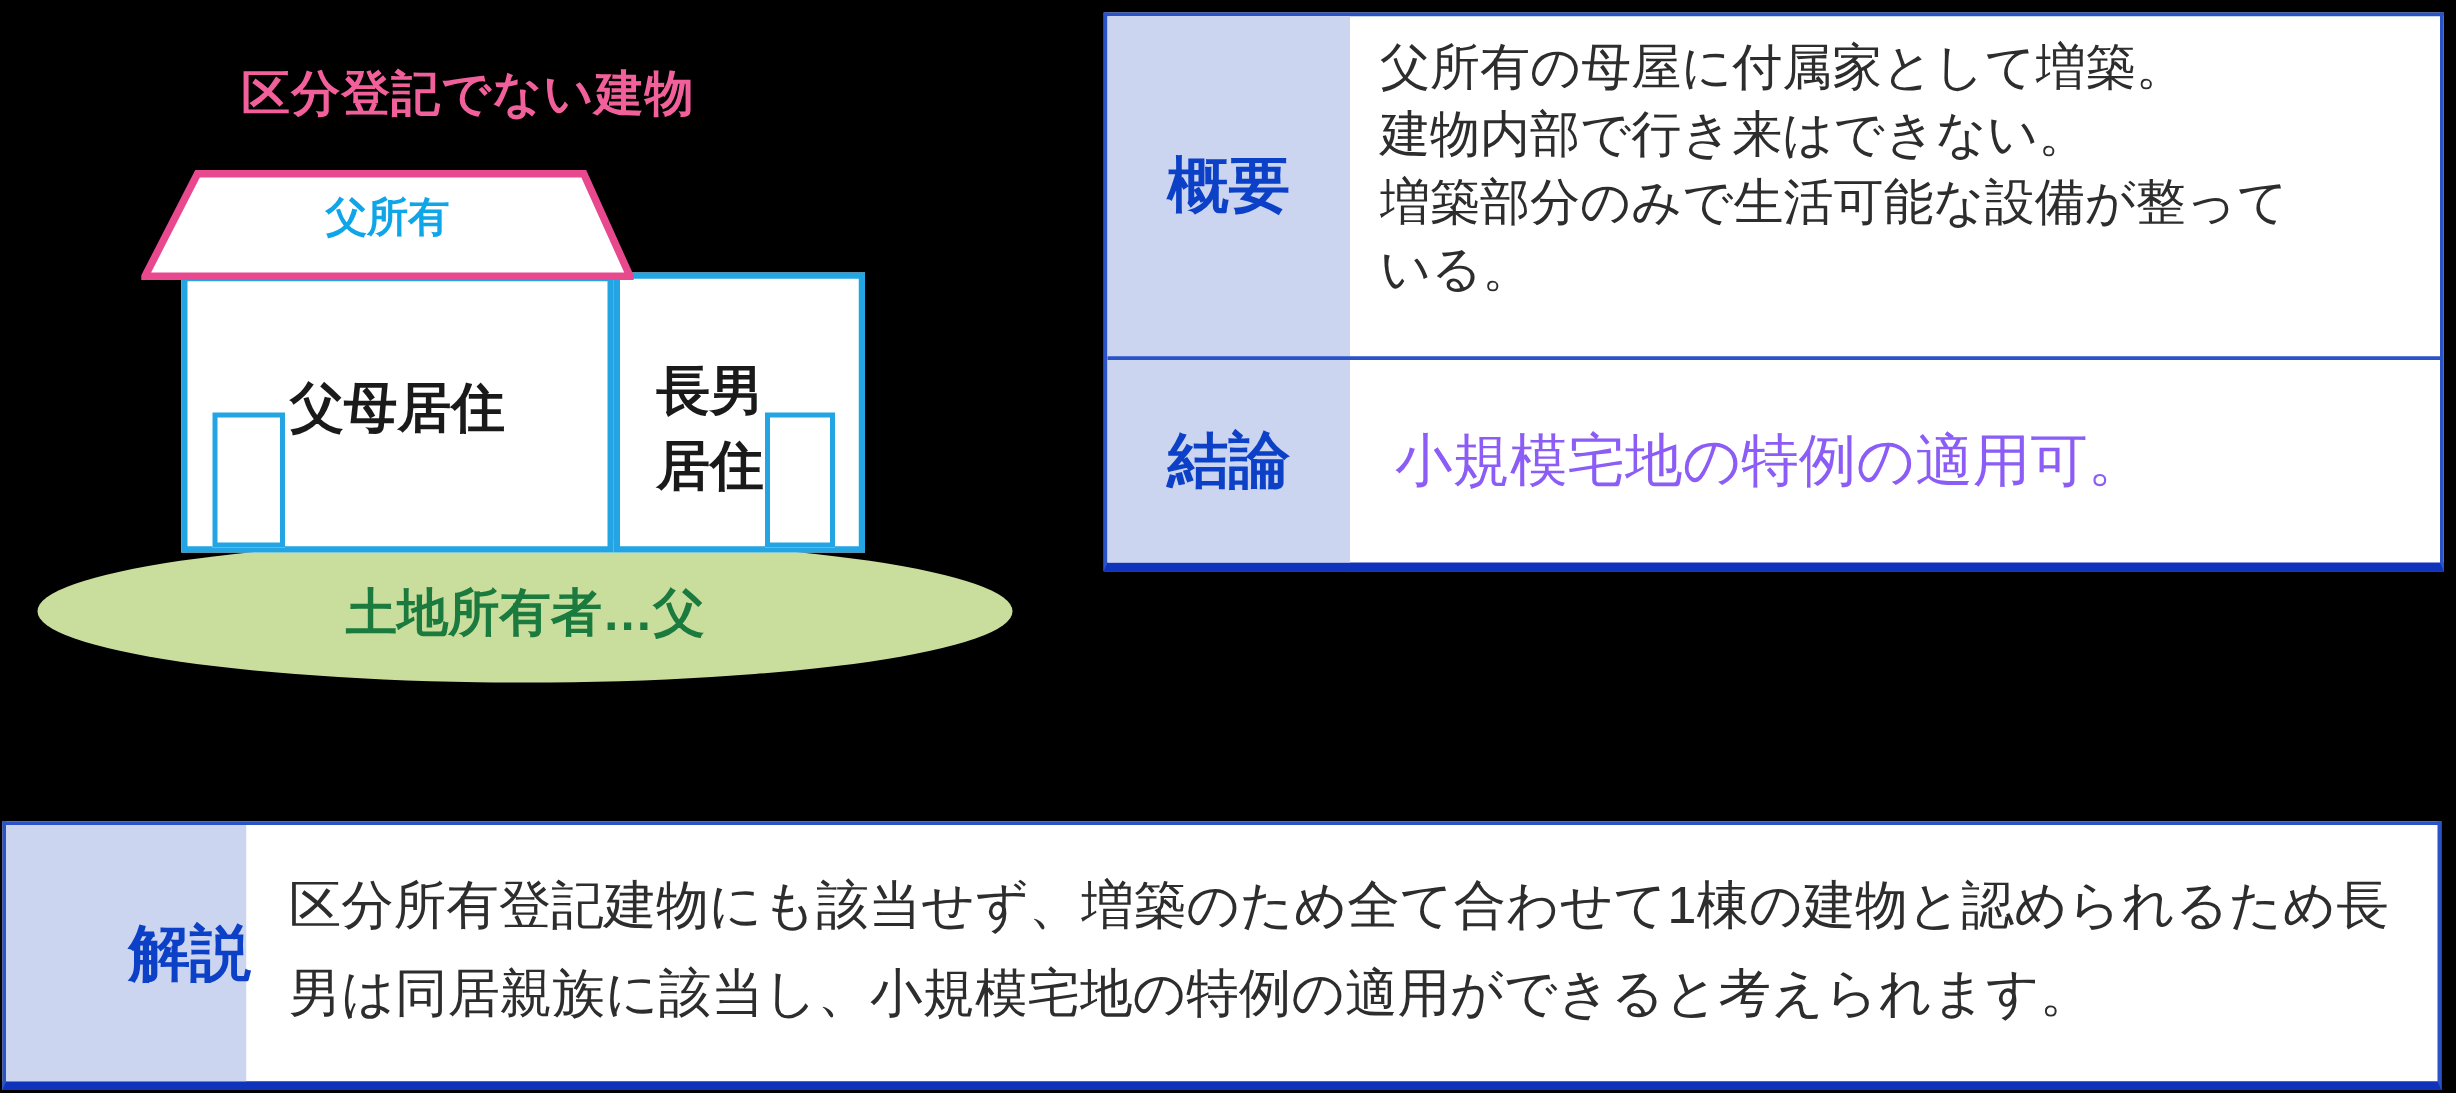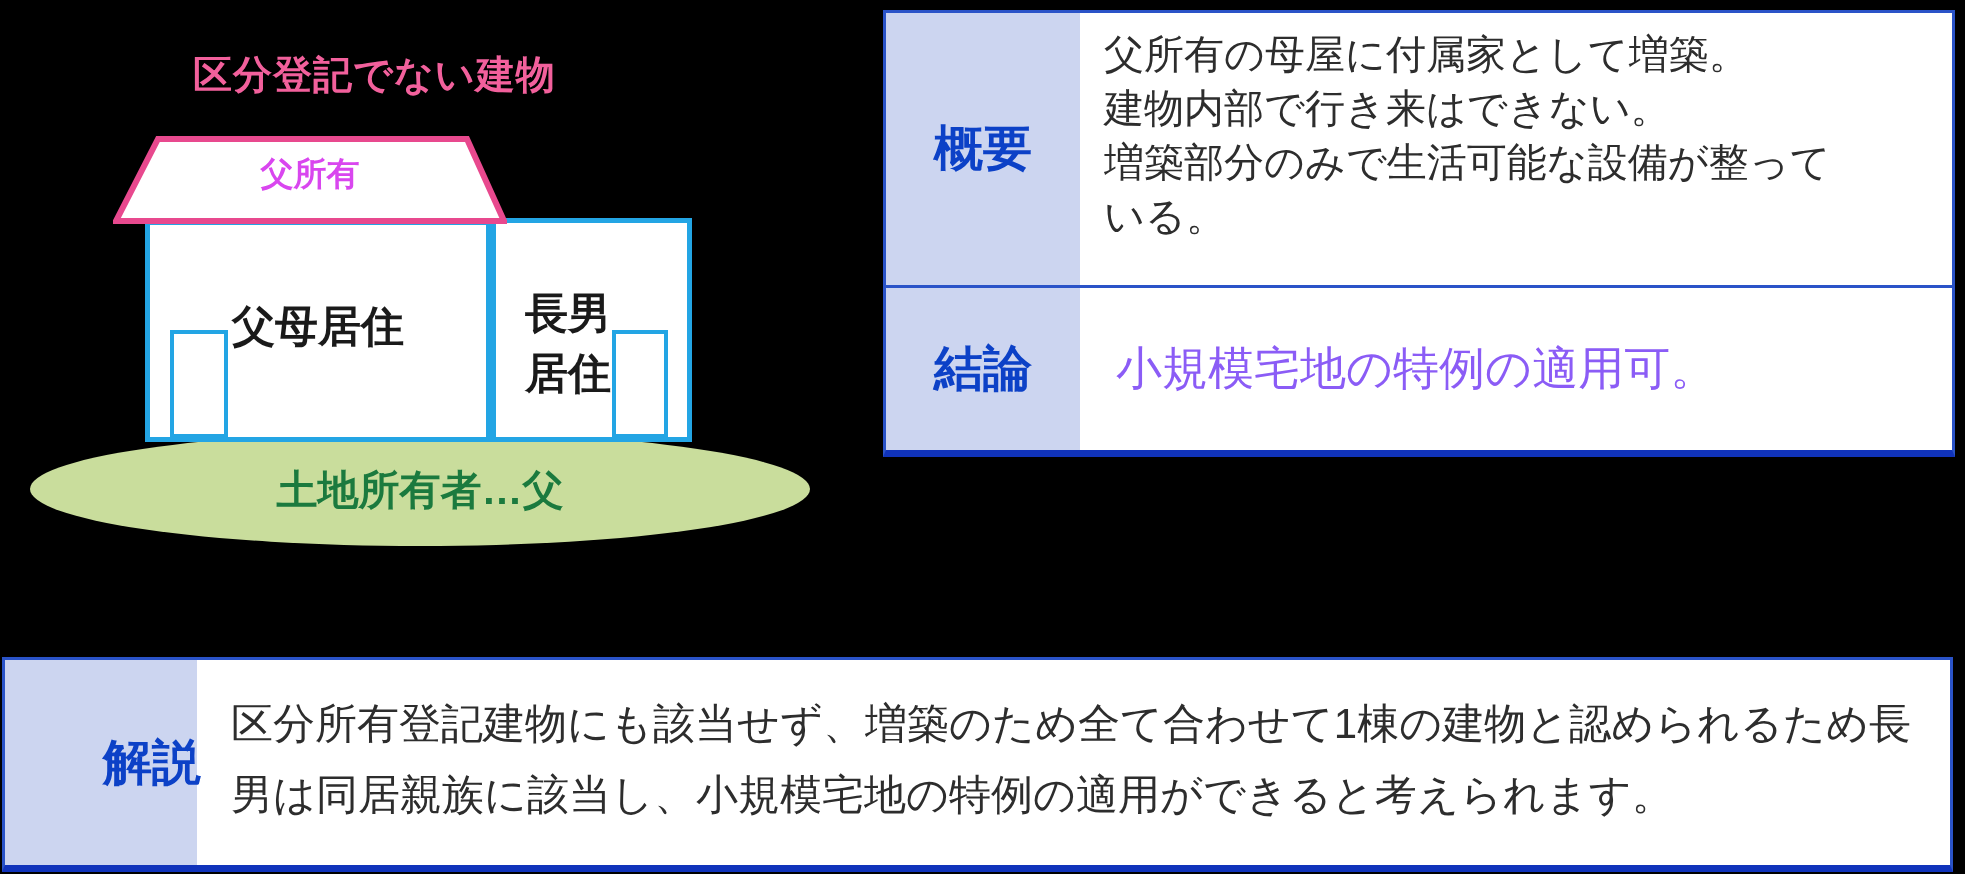--- a/index.html
+++ b/index.html
@@ -30,21 +30,21 @@
   }
   .door{
     position:absolute;background:#fff;border:4px solid #23a5e4;
     box-sizing:border-box;z-index:2;
   }
   .door-left{left:170px;top:330px;width:58px;height:108px;}
   .door-right{left:612px;top:330px;width:56px;height:108px;}
   .roof{position:absolute;left:113px;top:136px;width:394px;height:88px;z-index:2;}
   .roof-label{
     position:absolute;left:113px;top:152px;width:394px;text-align:center;
-    font-size:33px;font-weight:600;color:#d946ef;z-index:3;white-space:nowrap;
+    font-size:33px;font-weight:600;color:#0ea5e9;z-index:3;white-space:nowrap;
   }
   .main-room-label{
     position:absolute;left:145px;top:298px;width:346px;text-align:center;
     font-size:43px;font-weight:600;color:#1a1a1a;z-index:2;white-space:nowrap;
   }
   .annex-label{
     position:absolute;left:496px;top:283px;width:115px;text-align:right;
     font-size:43px;font-weight:600;color:#1a1a1a;line-height:60px;z-index:2;
   }
   

